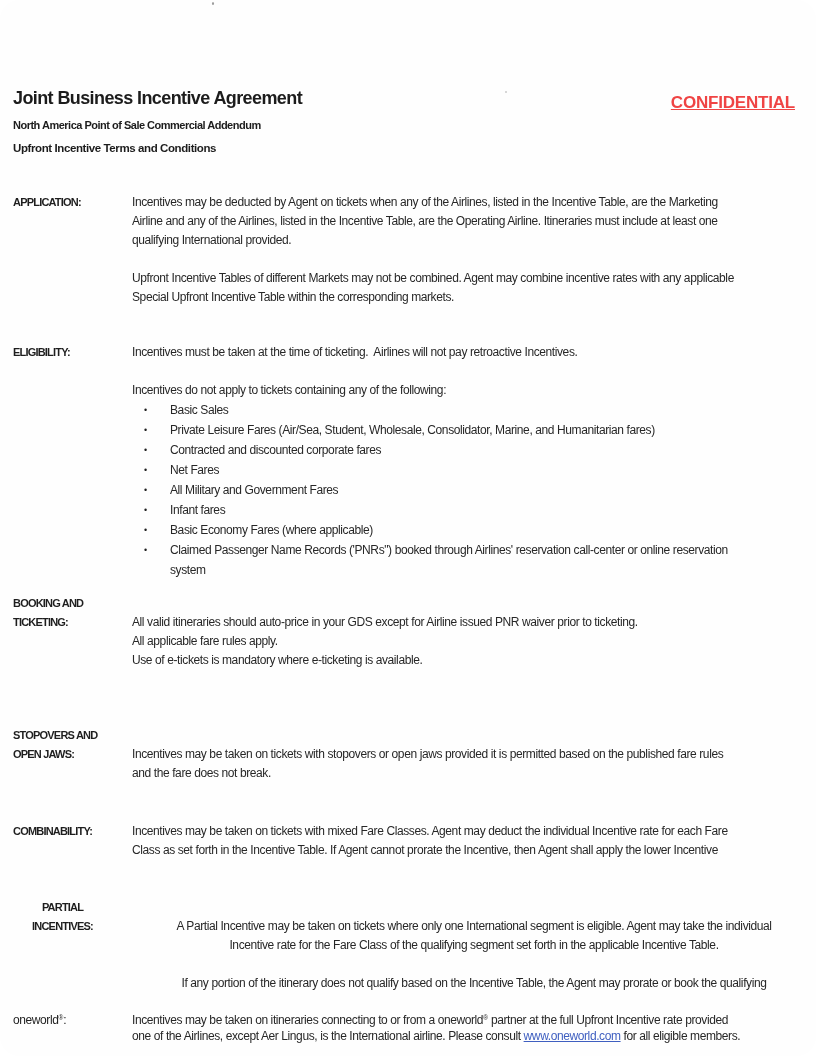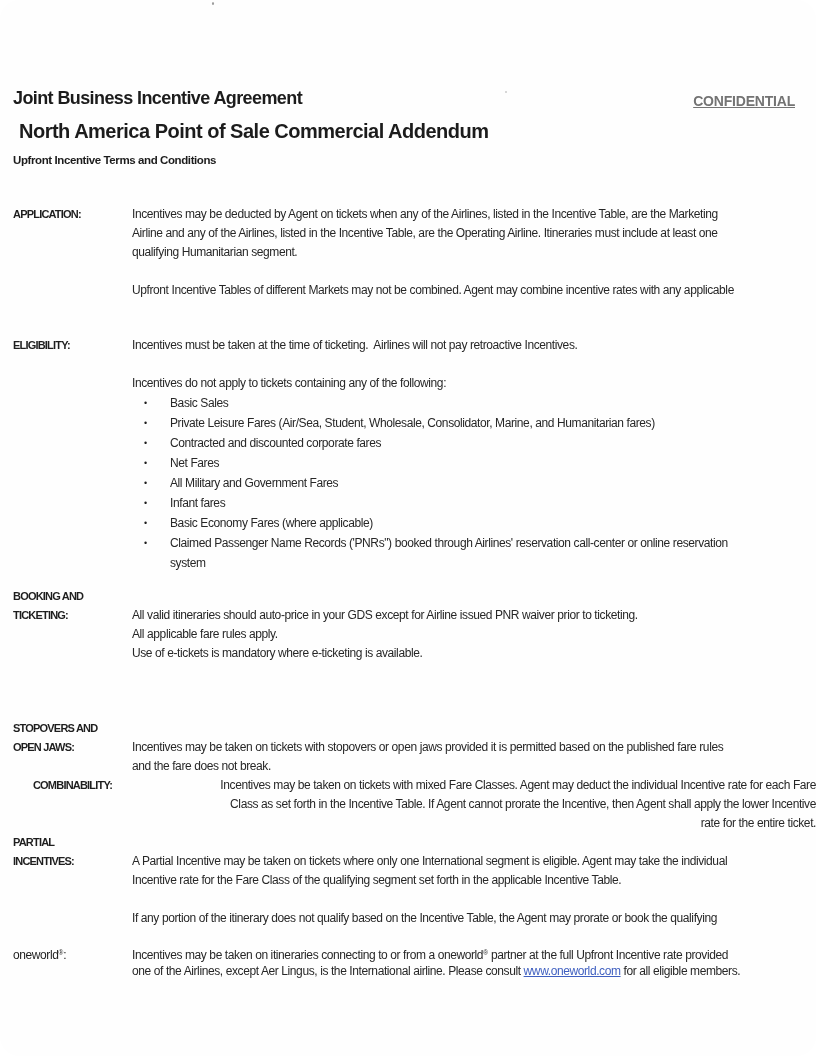--- a/index.html
+++ b/index.html
@@ -12,36 +12,36 @@
     color:#272727;
     filter:blur(0.25px);
     border-radius:19px;
   }
   .speck{position:absolute;background:#9a9a9a;border-radius:50%;}
   .speck1{left:212px;top:2px;width:2px;height:3px;}
   .speck2{left:505px;top:91px;width:2px;height:2px;opacity:.5;}
 
   .doc-header{position:relative;padding:84px 0 0 13px;}
   .title{margin:0;font-size:18px;font-weight:bold;letter-spacing:-0.6px;line-height:28px;color:#1c1c1c;}
-  .subtitle{margin:6px;font-size:20px;font-weight:bold;letter-spacing:-0.5px;line-height:26px;color:#1c1c1c;}
+  .subtitle{margin:0;font-size:11px;font-weight:bold;letter-spacing:-0.5px;line-height:26px;color:#1c1c1c;}
   .subheading{margin:0;font-size:11.5px;font-weight:bold;letter-spacing:-0.4px;line-height:20px;color:#1c1c1c;}
   .confidential{
     position:absolute;top:93px;right:21px;
-    font-size:14px;font-weight:bold;letter-spacing:-0.2px;
-    text-decoration:underline;color:#737373;
+    font-size:17px;font-weight:bold;letter-spacing:-0.2px;
+    text-decoration:underline;color:#ef4444;
   }
 
   .sections{padding-left:13px;}
   .section{display:flex;align-items:flex-start;gap:20px;}
   .s0{margin-top:35px;}
   .s1{margin-top:36px;}
   .s2{margin-top:14px;}
   .s3{margin-top:56px;}
-  .s4{text-align:right;}
-  .s5{}
+  .s4{margin-top:39px;}
+  .s5{margin-top:38px;text-align:center;}
   .s6{margin-top:15px;}
 
   .label{flex:0 0 99px;width:99px;font-size:11px;font-weight:bold;letter-spacing:-0.8px;line-height:19px;color:#1e1e1e;}
   .label .line{height:19px;white-space:pre;}
   .section.brand .label{font-weight:normal;font-size:12px;letter-spacing:-0.4px;}
 
   .body{flex:1 1 auto;min-width:0;font-size:12px;letter-spacing:-0.4px;line-height:19px;color:#272727;}
   .para{margin:19px 0 0 0;}
   .para:first-child{margin-top:0;}
   .line{height:19px;white-space:pre;}
@@ -71,24 +71,25 @@
 
   <main class="sections" id="sections">
       <section class="section s0">
     <div class="label">
           <div class="line"><span class="">APPLICATION:</span></div>
         </div>
     <div class="body" style="padding-top: 0px;">
           <div class="para">
             <div class="line"><span class="">Incentives may be deducted by Agent on tickets when any of the Airlines, listed in the Incentive Table, are the Marketing</span></div>
             <div class="line"><span class="">Airline and any of the Airlines, listed in the Incentive Table, are the Operating Airline. Itineraries must include at least one</span></div>
-            <div class="line"><span class="">qualifying Humanitarian segment.</span></div>
+            <div class="line"><span class="">qualifying International provided.</span></div>
           </div>
           <div class="para">
             <div class="line"><span class="">Upfront Incentive Tables of different Markets may not be combined. Agent may combine incentive rates with any applicable</span></div>
+            <div class="line"><span class="">Special Upfront Incentive Table within the corresponding markets.</span></div>
           </div>
         </div>
   </section>
       <section class="section s1">
     <div class="label">
           <div class="line"><span class="">ELIGIBILITY:</span></div>
         </div>
     <div class="body" style="padding-top: 0px;">
           <div class="para">
             <div class="line"><span class="">Incentives must be taken at the time of ticketing.  Airlines will not pay retroactive Incentives.</span></div>
@@ -175,21 +176,20 @@
         </div>
   </section>
       <section class="section s4">
     <div class="label">
           <div class="line"><span class="">COMBINABILITY:</span></div>
         </div>
     <div class="body" style="padding-top: 0px;">
           <div class="para">
             <div class="line"><span class="">Incentives may be taken on tickets with mixed Fare Classes. Agent may deduct the individual Incentive rate for each Fare</span></div>
             <div class="line"><span class="">Class as set forth in the Incentive Table. If Agent cannot prorate the Incentive, then Agent shall apply the lower Incentive</span></div>
-            <div class="line"><span class="">rate for the entire ticket.</span></div>
           </div>
         </div>
   </section>
       <section class="section s5">
     <div class="label">
           <div class="line"><span class="">PARTIAL</span></div>
           <div class="line"><span class="">INCENTIVES:</span></div>
         </div>
     <div class="body" style="padding-top: 19px;">
           <div class="para">

